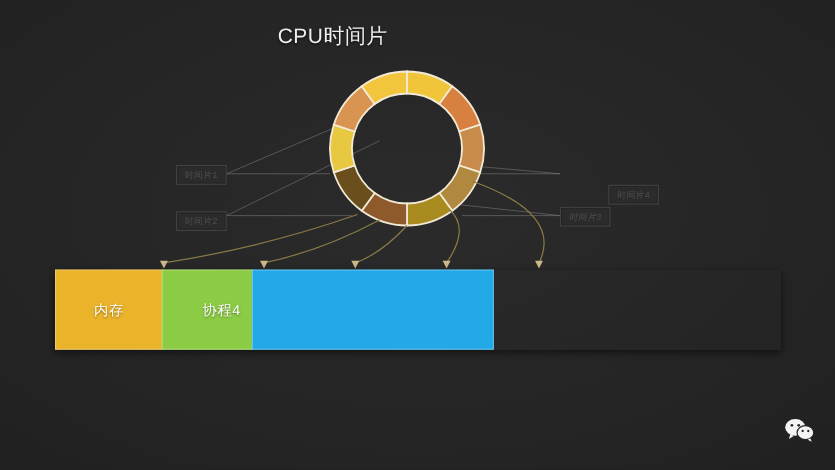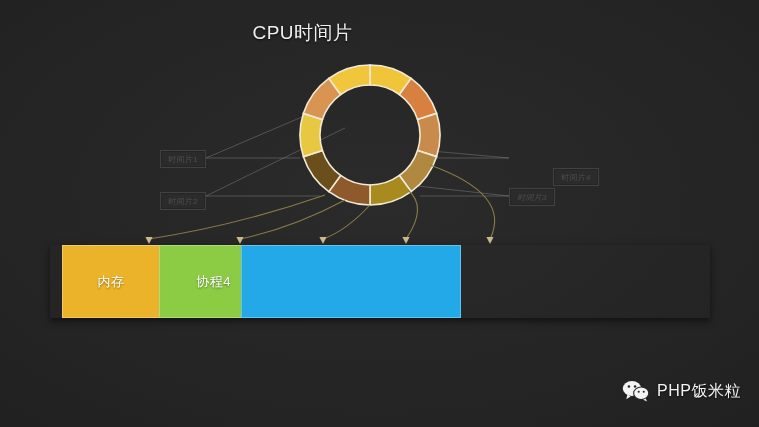--- a/index.html
+++ b/index.html
@@ -56,21 +56,21 @@
   }
   .seg {
     display:flex; align-items:center; justify-content:center;
     font-size:13px;
     color:#ffffff;
     text-shadow:0 1px 2px rgba(0,0,0,.45);
     border:1px solid rgba(255,255,255,.30);
     margin-left:-1px;
     letter-spacing:.5px;
   }
-  .seg:first-child { margin-left:12px; }
+  .seg:first-child { margin-left:0; }
 
   
   #watermark {
     position:absolute; right:18px; bottom:25px;
     display:flex; align-items:center; gap:7px;
   }
   #wm-text {
     color:#f2f2f2; font-size:16px; letter-spacing:.5px;
     text-shadow:0 1px 2px rgba(0,0,0,.7);
   }
@@ -144,16 +144,15 @@
     <svg id="wm-icon" width="28" height="22" viewBox="0 0 28 22">
       <ellipse cx="10" cy="8.5" rx="9.2" ry="7.6" fill="#f4f4f4"></ellipse>
       <path d="M5.5 14.5 L4.2 19.2 L8.6 16.4 Z" fill="#f4f4f4"></path>
       <circle cx="6.9" cy="6.6" r="1.25" fill="#262626"></circle>
       <circle cx="13.1" cy="6.6" r="1.25" fill="#262626"></circle>
       <ellipse cx="19.2" cy="13.3" rx="7.6" ry="6.3" fill="#f4f4f4" stroke="#262626" stroke-width="1.1"></ellipse>
       <path d="M23.6 18.4 L25.0 21.6 L21.3 19.8 Z" fill="#f4f4f4"></path>
       <circle cx="16.7" cy="11.8" r="1.05" fill="#262626"></circle>
       <circle cx="21.8" cy="11.8" r="1.05" fill="#262626"></circle>
     </svg>
-    <span id="wm-text">PHP饭米粒</span>
   </div>
 
 </div>
 
 </body></html>

